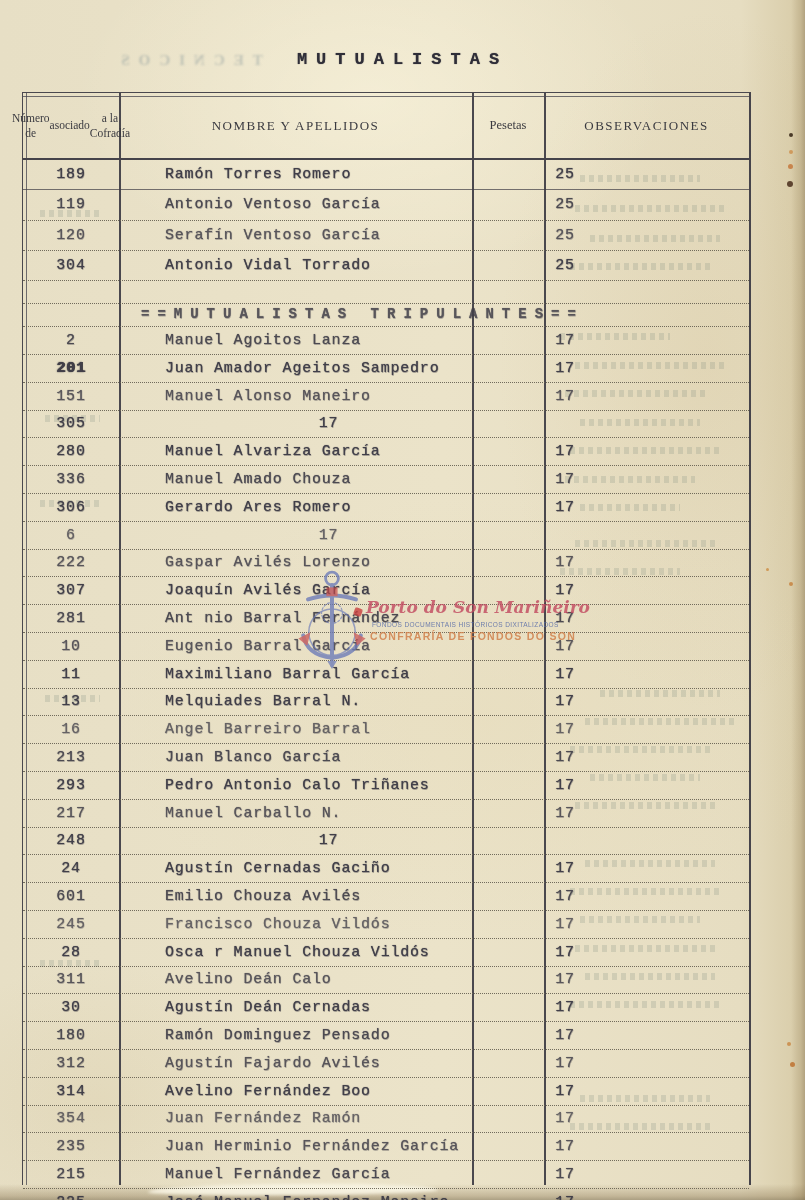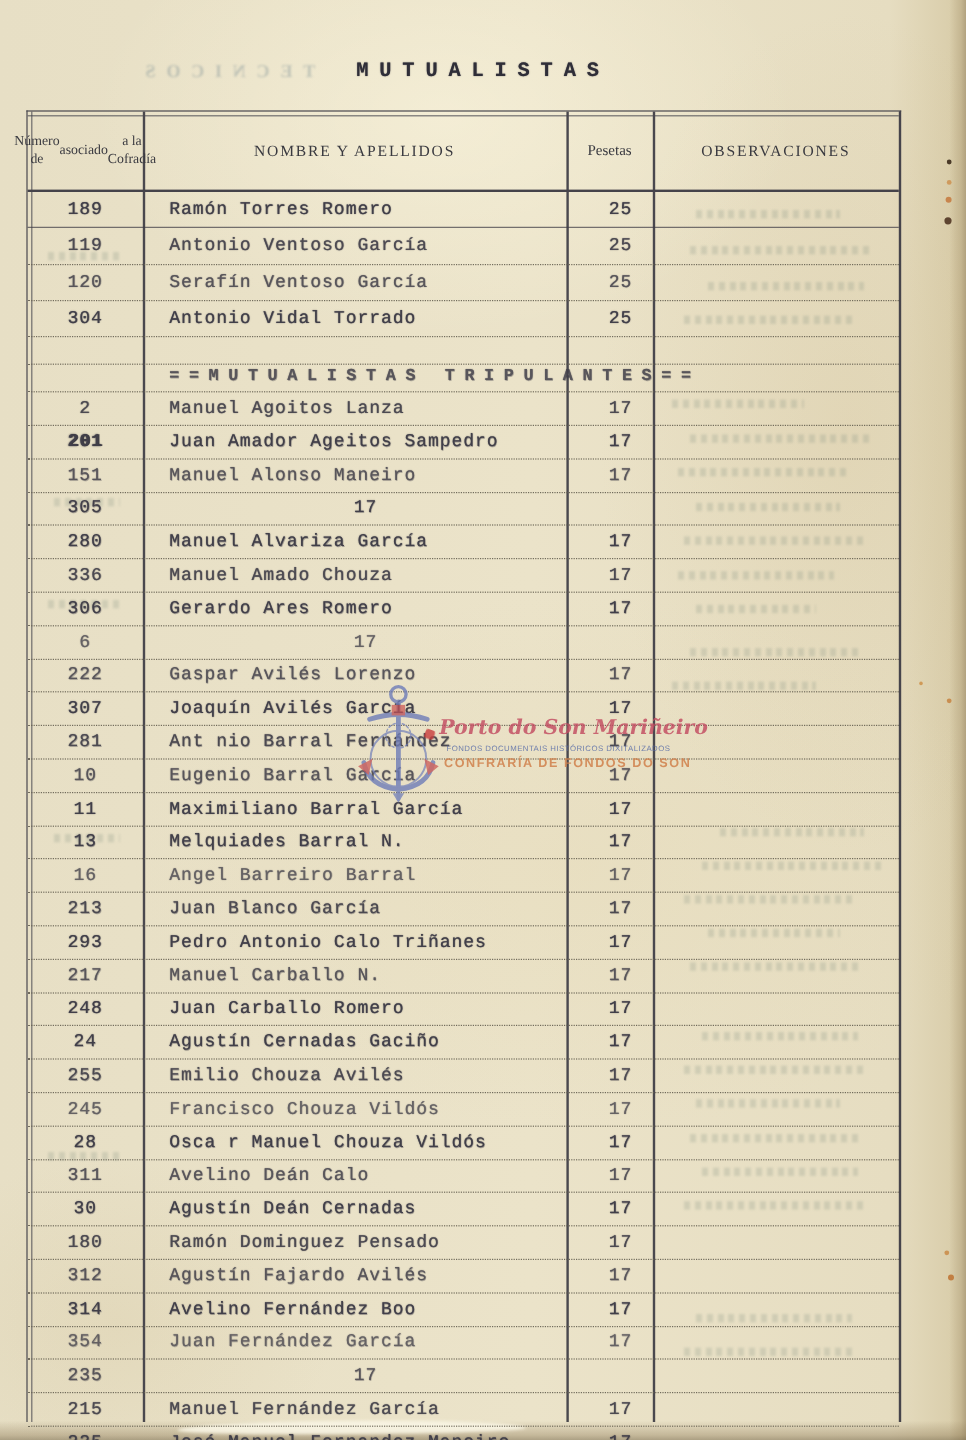--- a/index.html
+++ b/index.html
@@ -38,21 +38,21 @@
     height:65px;border-bottom:2px solid #45434a;
     font-family:"Liberation Serif",serif;color:#3a3a40;}
   .hcell{display:flex;flex-direction:row;align-items:center;justify-content:center;text-align:center;}
   .hc1{font-size:11.5px;line-height:1.3;}
   .hc2{font-size:13px;letter-spacing:1.5px;}
   .hc3{font-size:12.5px;}
   .hc4{font-size:13px;letter-spacing:1.5px;}
 
   .tbody{position:relative;z-index:1;}
   .row{display:grid;grid-template-columns:96px 353px 72px 205px;
-    border-bottom:1px dotted rgba(100,94,80,.9);}
+    border-bottom:1px dotted rgba(100,94,80,.9);gap:24px;}
   .tbody .row:nth-child(1){border-bottom:1px solid rgba(62,60,68,.7);}
   .row-25{height:29.3px}.row-17{height:26.8px}.row-blank{height:22px}
   .row-section{display:block;height:22px;position:relative;}
   .cell{display:flex;align-items:center;overflow:visible;white-space:nowrap;}
   .num{justify-content:center;}
   .name{padding-left:22px;}
   .pesetas{justify-content:center;transform:translateX(9px);}
   .typed{font-family:"Liberation Mono","DejaVu Sans Mono",monospace;font-size:15px;
     color:#413f49;letter-spacing:.8px;
     text-shadow:0 0 1px rgba(62,61,71,.85), .5px .5px 0 rgba(62,61,71,.35);}
@@ -232,32 +232,31 @@
           <div class="cell obs"></div>
         </div>
         <div class="row row-17">
           <div class="cell num typed">217</div>
           <div class="cell name typed">Manuel Carballo N.</div>
           <div class="cell pesetas typed">17</div>
           <div class="cell obs"></div>
         </div>
         <div class="row row-17">
           <div class="cell num typed">248</div>
-          <div class="cell name typed">Juan Carballo Romero</div>
           <div class="cell pesetas typed">17</div>
           <div class="cell obs"></div>
         </div>
         <div class="row row-17">
           <div class="cell num typed">24</div>
           <div class="cell name typed">Agustín Cernadas Gaciño</div>
           <div class="cell pesetas typed">17</div>
           <div class="cell obs"></div>
         </div>
         <div class="row row-17">
-          <div class="cell num typed">255</div>
+          <div class="cell num typed">601</div>
           <div class="cell name typed">Emilio Chouza Avilés</div>
           <div class="cell pesetas typed">17</div>
           <div class="cell obs"></div>
         </div>
         <div class="row row-17">
           <div class="cell num typed">245</div>
           <div class="cell name typed">Francisco Chouza Vildós</div>
           <div class="cell pesetas typed">17</div>
           <div class="cell obs"></div>
         </div>
@@ -292,26 +291,27 @@
           <div class="cell obs"></div>
         </div>
         <div class="row row-17">
           <div class="cell num typed">314</div>
           <div class="cell name typed">Avelino Fernández Boo</div>
           <div class="cell pesetas typed">17</div>
           <div class="cell obs"></div>
         </div>
         <div class="row row-17">
           <div class="cell num typed">354</div>
-          <div class="cell name typed">Juan Fernández García</div>
+          <div class="cell name typed">Juan Fernández Ramón</div>
           <div class="cell pesetas typed">17</div>
           <div class="cell obs"></div>
         </div>
         <div class="row row-17">
           <div class="cell num typed">235</div>
+          <div class="cell name typed">Juan Herminio Fernández García</div>
           <div class="cell pesetas typed">17</div>
           <div class="cell obs"></div>
         </div>
         <div class="row row-17">
           <div class="cell num typed">215</div>
           <div class="cell name typed">Manuel Fernández García</div>
           <div class="cell pesetas typed">17</div>
           <div class="cell obs"></div>
         </div>
         <div class="row row-17">

